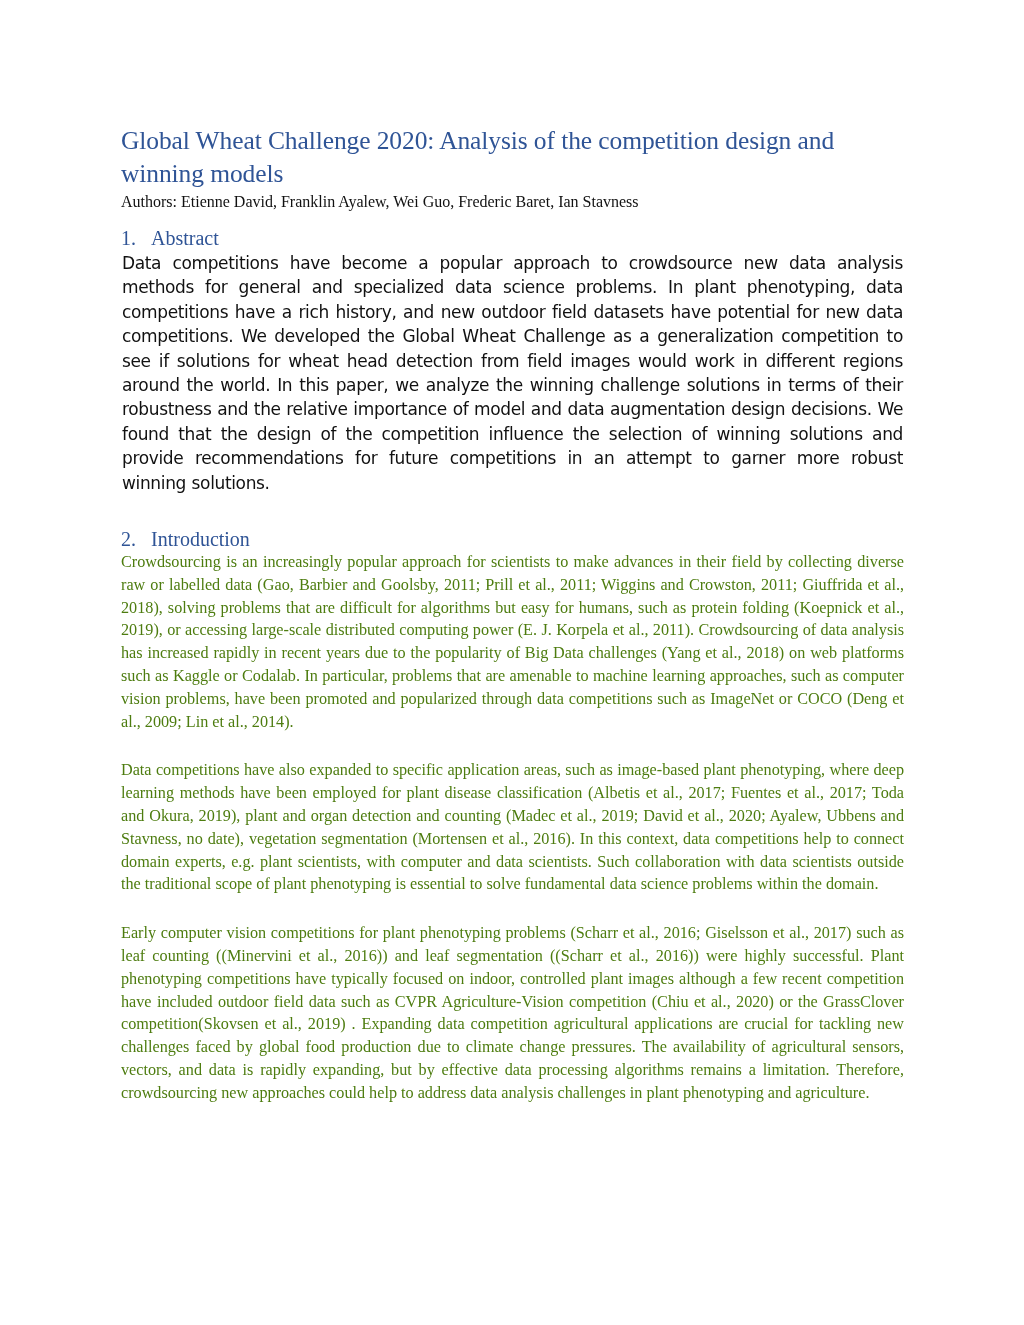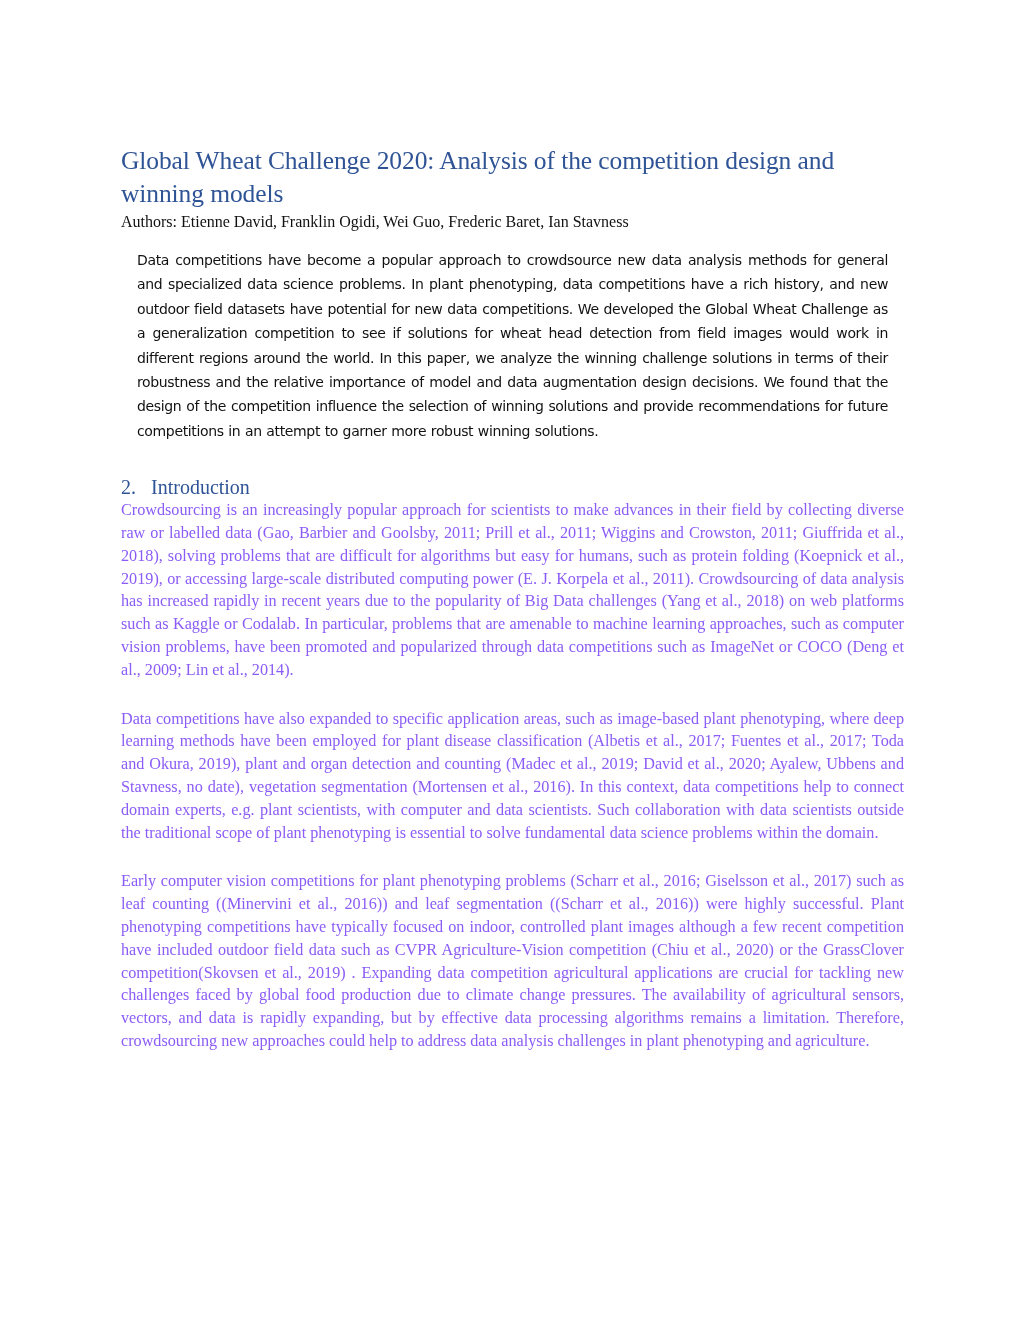--- a/index.html
+++ b/index.html
@@ -1,52 +1,53 @@
 <!DOCTYPE html>
 <html><head>
   <meta charset="utf-8">
   <style>
     html, body { margin: 0; padding: 0; background: #ffffff; }
     body { width: 1024px; height: 1325px; position: relative; overflow: hidden; }
-    .page { position: absolute; left: 121px; top: 144px; width: 783px; color: #111; }
+    .page { position: absolute; left: 121px; top: 124px; width: 783px; color: #111; }
     .title {
       font-family: "Liberation Serif", serif;
       font-size: 25.5px; line-height: 33px; color: #2F5496;
       margin: 0; font-weight: normal; letter-spacing: -0.1px;
     }
     .authors {
       font-family: "Liberation Serif", serif;
       font-size: 16px; line-height: 20px; margin: 2px 0 0 0; color: #111;
     }
     .heading {
       font-family: "Liberation Serif", serif;
       font-size: 20px; line-height: 24px; color: #2F5496; font-weight: normal;
       margin: 0;
     }
     .heading .num { display: inline-block; width: 30px; }
     .abstract-body {
       font-family: "DejaVu Sans", sans-serif;
-      font-size: 14px; line-height: 24.4px; text-align: justify;
-      margin: 16px; color: #111; letter-spacing: -0.35px; word-spacing: 0.5px;
+      font-size: 17px; line-height: 24.4px; text-align: justify;
+      margin: 1px; color: #111; letter-spacing: -0.35px; word-spacing: 0.5px;
     }
     .body-text {
       font-family: "Liberation Serif", serif;
       font-size: 16.2px; line-height: 22.8px; text-align: justify;
-      margin: 0; color: #8b5cf6;
+      margin: 0; color: #4d7c0f;
     }
     #h-abstract { margin-top: 14px; }
     #h-intro { margin-top: 32px; }
     .para + .para { margin-top: 26px; }
   </style>
 </head>
 <body>
 
 <div class="page">
   <h1 class="title">Global Wheat Challenge 2020: Analysis of the competition design and winning models</h1>
-  <p class="authors">Authors: Etienne David, Franklin Ogidi, Wei Guo, Frederic Baret, Ian Stavness</p>
+  <p class="authors">Authors: Etienne David, Franklin Ayalew, Wei Guo, Frederic Baret, Ian Stavness</p>
 
+  <h2 class="heading" id="h-abstract"><span class="num">1.</span><span>Abstract</span></h2>
   <p class="abstract-body">Data competitions have become a popular approach to crowdsource new data analysis methods for general and specialized data science problems. In plant phenotyping, data competitions have a rich history, and new outdoor field datasets have potential for new data competitions. We developed the Global Wheat Challenge as a generalization competition to see if solutions for wheat head detection from field images would work in different regions around the world. In this paper, we analyze the winning challenge solutions in terms of their robustness and the relative importance of model and data augmentation design decisions. We found that the design of the competition influence the selection of winning solutions and provide recommendations for future competitions in an attempt to garner more robust winning solutions.</p>
 
   <h2 class="heading" id="h-intro"><span class="num">2.</span><span>Introduction</span></h2>
   <p class="body-text para">Crowdsourcing is an increasingly popular approach for scientists to make advances in their field by collecting diverse raw or labelled data (Gao, Barbier and Goolsby, 2011; Prill et al., 2011; Wiggins and Crowston, 2011; Giuffrida et al., 2018), solving problems that are difficult for algorithms but easy for humans, such as protein folding (Koepnick et al., 2019), or accessing large-scale distributed computing power (E. J. Korpela et al., 2011). Crowdsourcing of data analysis has increased rapidly in recent years due to the popularity of Big Data challenges (Yang et al., 2018) on web platforms such as Kaggle or Codalab. In particular, problems that are amenable to machine learning approaches, such as computer vision problems, have been promoted and popularized through data competitions such as ImageNet or COCO (Deng et al., 2009; Lin et al., 2014).</p>
   <p class="body-text para">Data competitions have also expanded to specific application areas, such as image-based plant phenotyping, where deep learning methods have been employed for plant disease classification (Albetis et al., 2017; Fuentes et al., 2017; Toda and Okura, 2019), plant and organ detection and counting (Madec et al., 2019; David et al., 2020; Ayalew, Ubbens and Stavness, no date), vegetation segmentation (Mortensen et al., 2016). In this context, data competitions help to connect domain experts, e.g. plant scientists, with computer and data scientists. Such collaboration with data scientists outside the traditional scope of plant phenotyping is essential to solve fundamental data science problems within the domain.</p>
   <p class="body-text para">Early computer vision competitions for plant phenotyping problems (Scharr et al., 2016; Giselsson et al., 2017) such as leaf counting ((Minervini et al., 2016)) and leaf segmentation ((Scharr et al., 2016)) were highly successful. Plant phenotyping competitions have typically focused on indoor, controlled plant images although a few recent competition have included outdoor field data such as CVPR Agriculture-Vision competition (Chiu et al., 2020) or the GrassClover competition(Skovsen et al., 2019) . Expanding data competition agricultural applications are crucial for tackling new challenges faced by global food production due to climate change pressures.  The availability of agricultural sensors, vectors, and data is rapidly expanding, but by effective data processing algorithms remains a limitation. Therefore, crowdsourcing new approaches could help to address data analysis challenges in plant phenotyping and agriculture.</p>
 </div>
 
 </body></html>

